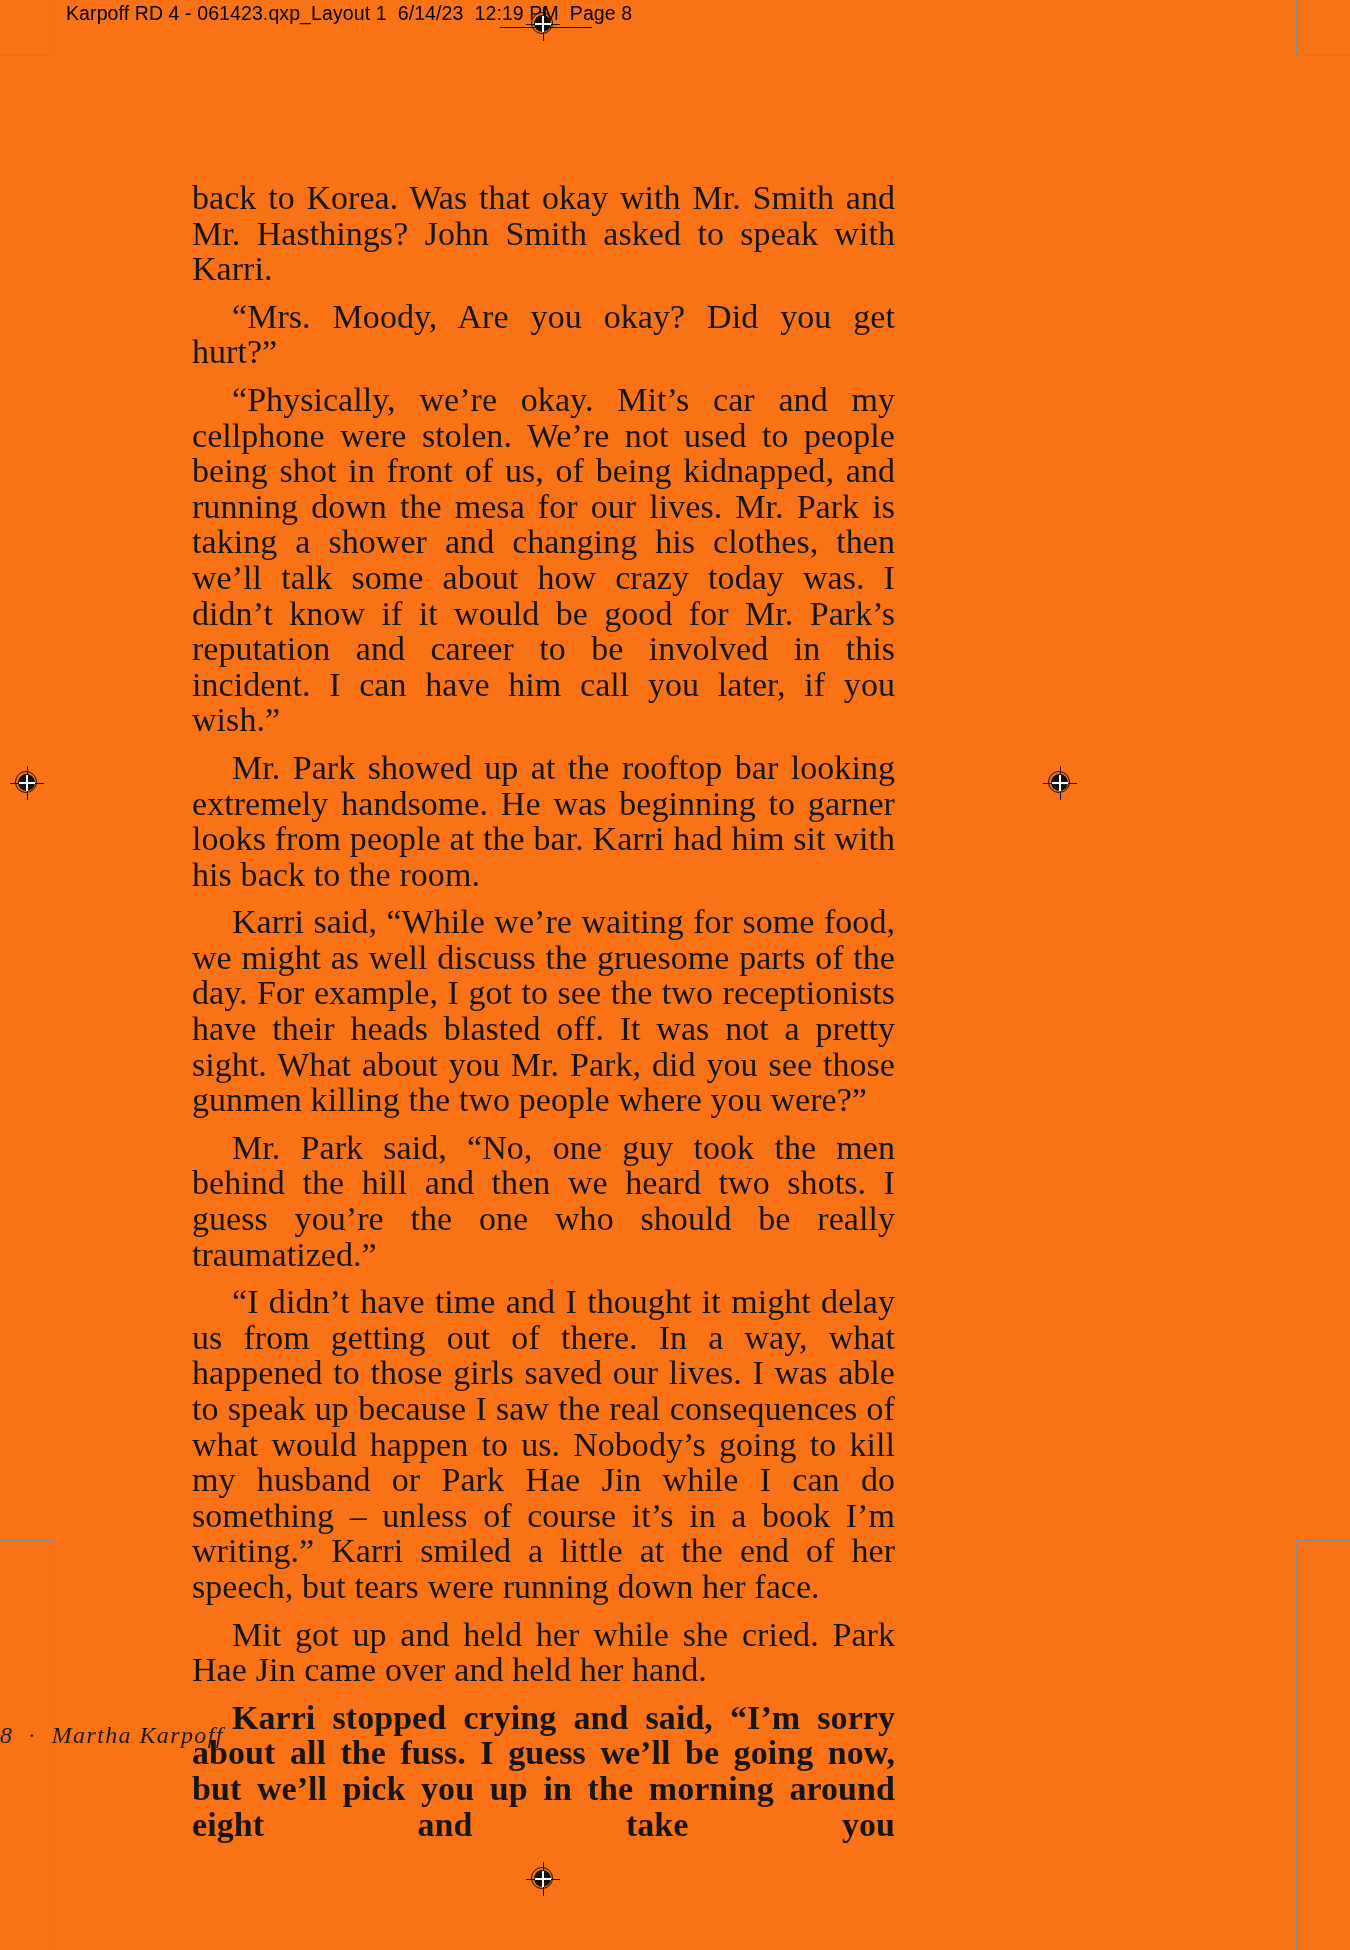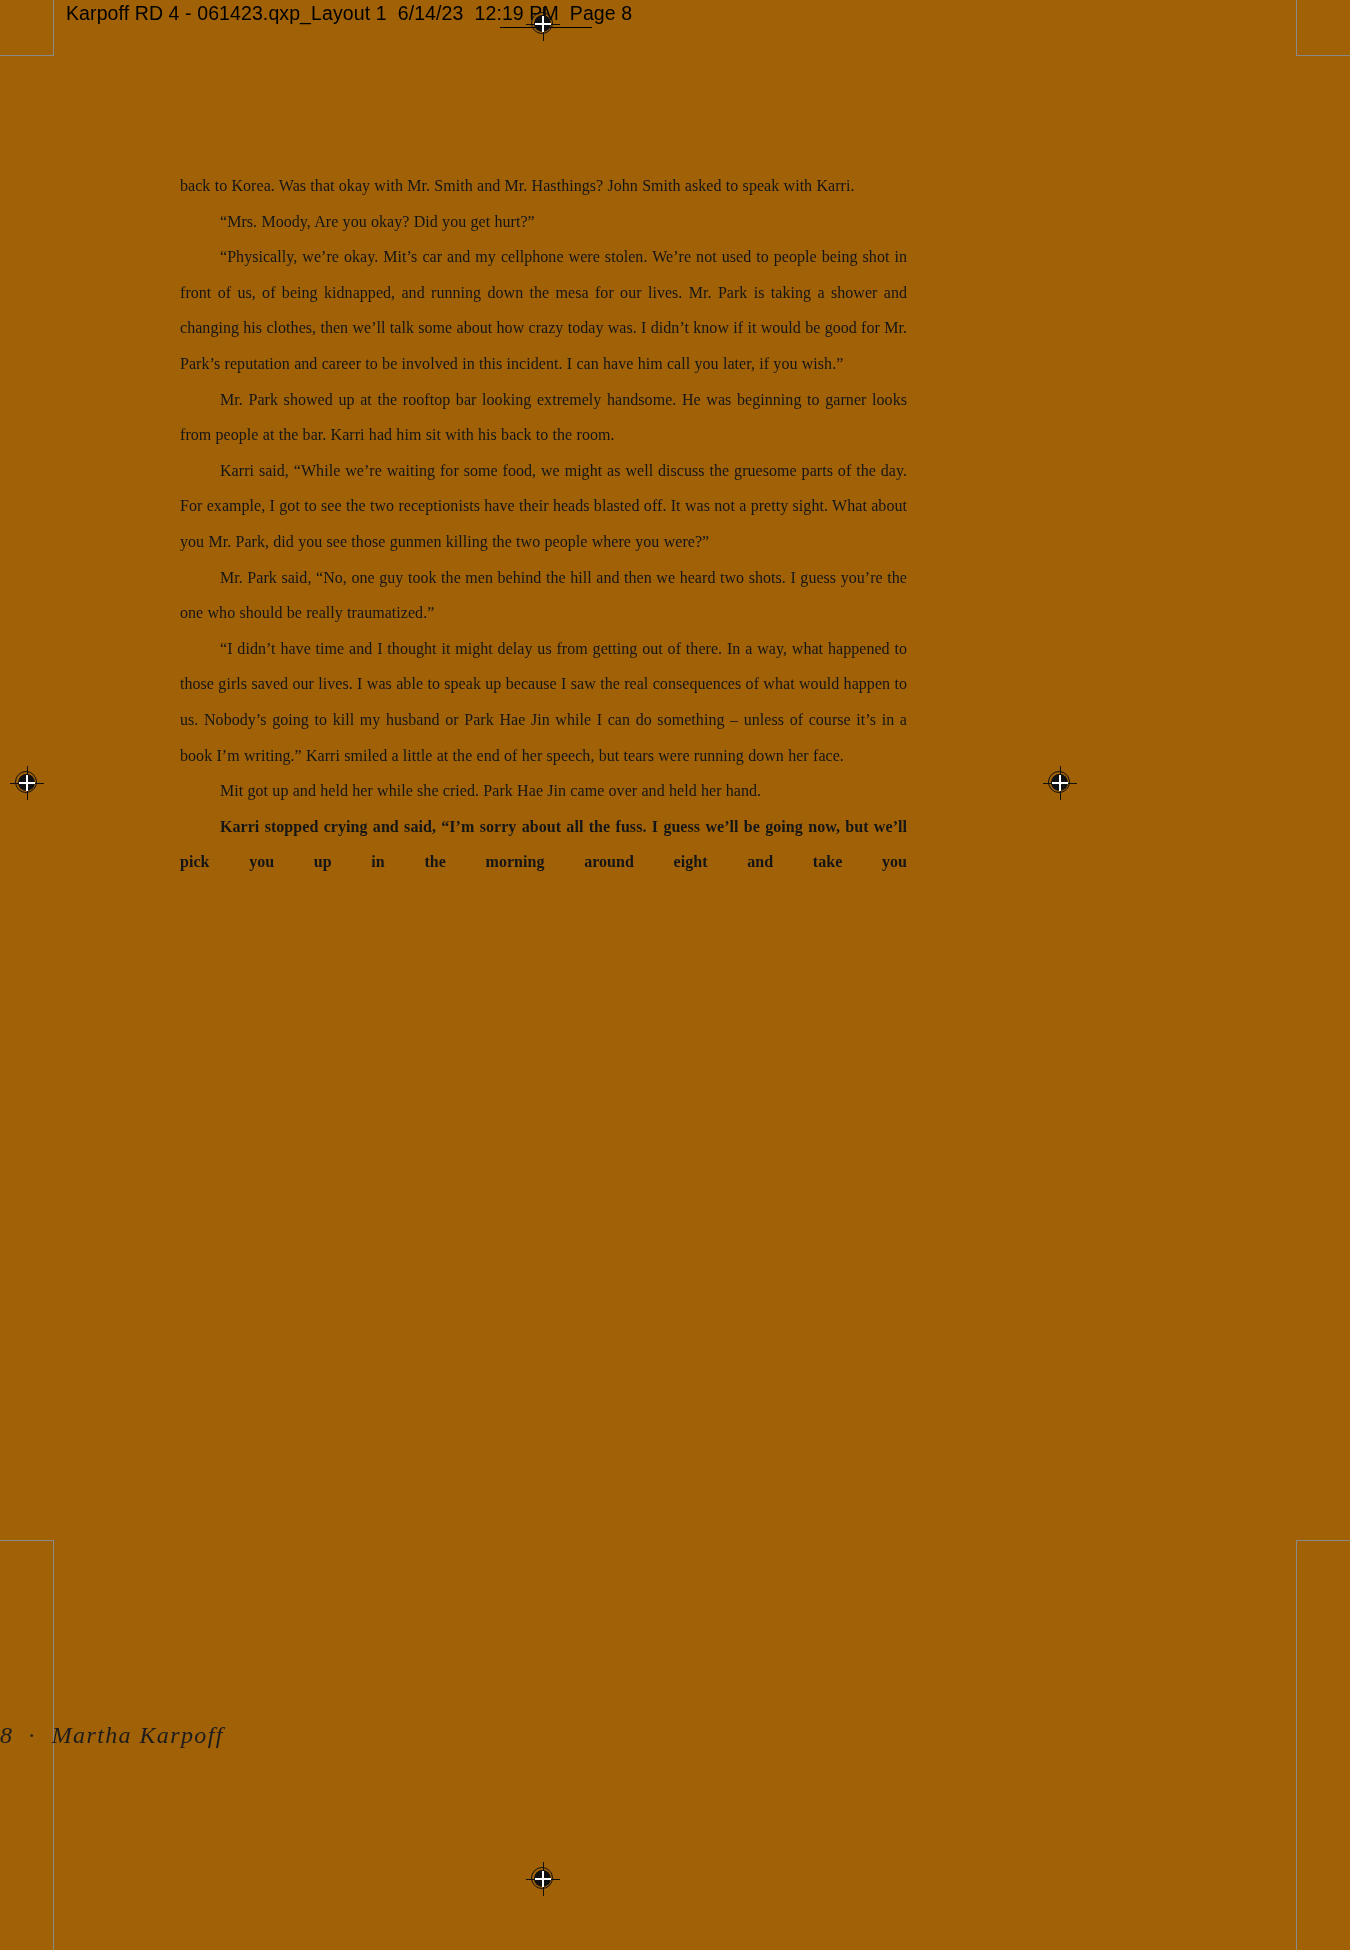--- a/index.html
+++ b/index.html
@@ -14,21 +14,21 @@
     position: relative;
     font-family: "Liberation Serif", "DejaVu Serif", serif;
     color: #1a1a1a;
     overflow: hidden;
   }
 
   
   .page-sheet {
     position: absolute;
     inset: 0;
-    background: #a16207;
+    background: #f97316;
   }
 
   .crop-rule {
     position: absolute;
     background: #8a8a8a;
   }
   .crop-rule.v { width: 1px; }
   .crop-rule.h { height: 1px; }
 
   
@@ -113,22 +113,22 @@
   }
 
   
   .text-block {
     position: absolute;
     left: 180px;
     top: 168px;
     width: 727px;
   }
   .para {
-    margin: 0;
-    font-size: 16px;
+    margin: 12px;
+    font-size: 34px;
     line-height: 35.6px;
     text-align: justify;
     text-justify: inter-word;
     letter-spacing: 0.05px;
     word-spacing: 0.2px;
     color: #151515;
     hyphens: none;
   }
   .para.indent { text-indent: 40px; }
   .para:last-child { text-align-last: justify; }

